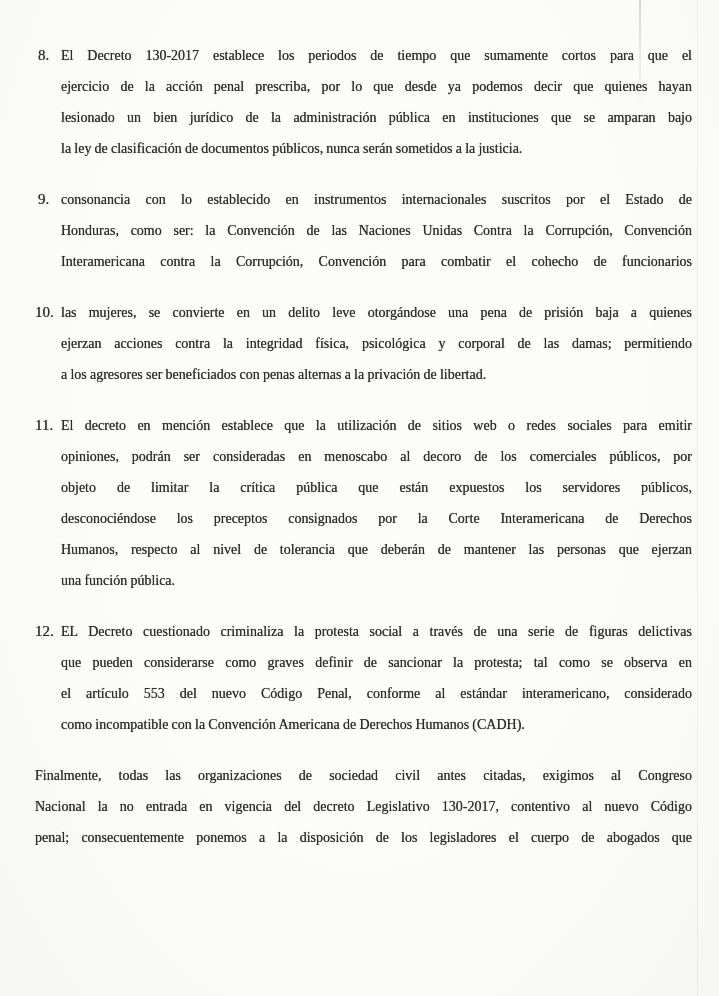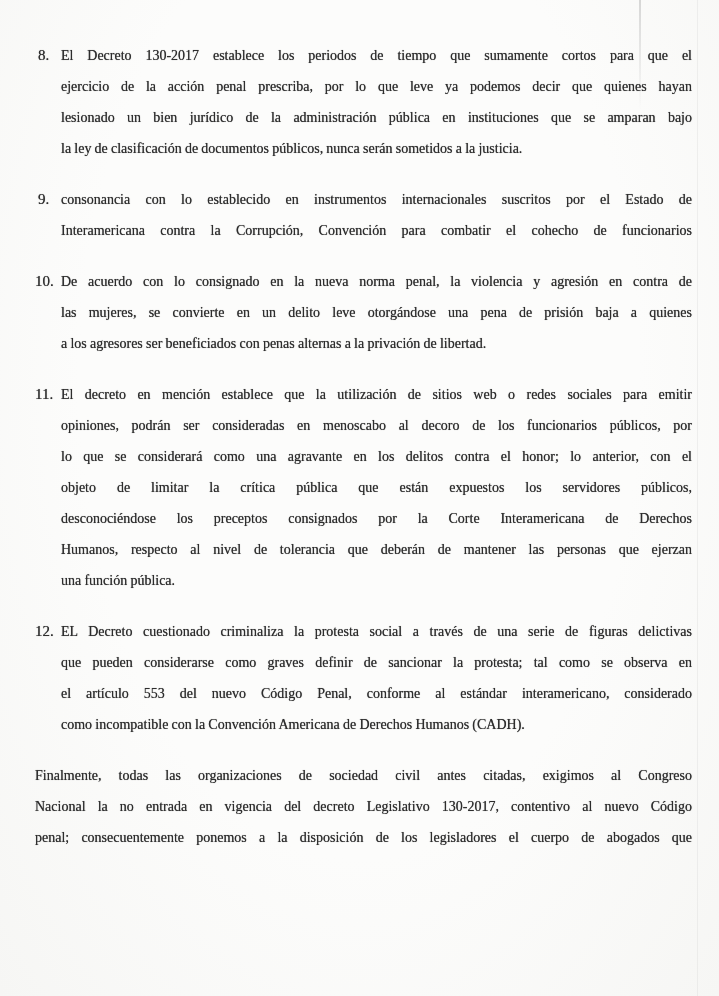--- a/index.html
+++ b/index.html
@@ -79,40 +79,40 @@
 </head>
 <body>
 
 <div class="page">
   <div class="crease-top"></div>
   <div class="edge-line"></div>
   <div class="content">
       <div class="para">
         <span class="num shift">8.</span>
         <div class="line">El Decreto 130-2017 establece los periodos de tiempo que sumamente cortos para que el</div>
-        <div class="line">ejercicio de la acción penal prescriba, por lo que leve ya podemos decir que quienes hayan</div>
+        <div class="line">ejercicio de la acción penal prescriba, por lo que desde ya podemos decir que quienes hayan</div>
         <div class="line">lesionado un bien jurídico de la administración pública en instituciones que se amparan bajo</div>
         <div class="line last">la ley de clasificación de documentos públicos, nunca serán sometidos a la justicia.</div>
       </div>
       <div class="para">
         <span class="num shift">9.</span>
         <div class="line">consonancia con lo establecido en instrumentos internacionales suscritos por el Estado de</div>
+        <div class="line">Honduras, como ser: la Convención de las Naciones Unidas Contra la Corrupción, Convención</div>
         <div class="line">Interamericana contra la Corrupción, Convención para combatir el cohecho de funcionarios</div>
       </div>
       <div class="para">
         <span class="num">10.</span>
-        <div class="line">De acuerdo con lo consignado en la nueva norma penal, la violencia y agresión en contra de</div>
         <div class="line">las mujeres, se convierte en un delito leve otorgándose una pena de prisión baja a quienes</div>
+        <div class="line">ejerzan acciones contra la integridad física, psicológica y corporal de las damas; permitiendo</div>
         <div class="line last">a los agresores ser beneficiados con penas alternas a la privación de libertad.</div>
       </div>
       <div class="para">
         <span class="num">11.</span>
         <div class="line">El decreto en mención establece que la utilización de sitios web o redes sociales para emitir</div>
-        <div class="line">opiniones, podrán ser consideradas en menoscabo al decoro de los funcionarios públicos, por</div>
-        <div class="line">lo que se considerará como una agravante en los delitos contra el honor; lo anterior, con el</div>
+        <div class="line">opiniones, podrán ser consideradas en menoscabo al decoro de los comerciales públicos, por</div>
         <div class="line">objeto de limitar la crítica pública que están expuestos los servidores públicos,</div>
         <div class="line">desconociéndose los preceptos consignados por la Corte Interamericana de Derechos</div>
         <div class="line">Humanos, respecto al nivel de tolerancia que deberán de mantener las personas que ejerzan</div>
         <div class="line last">una función pública.</div>
       </div>
       <div class="para">
         <span class="num">12.</span>
         <div class="line">EL Decreto cuestionado criminaliza la protesta social a través de una serie de figuras delictivas</div>
         <div class="line">que pueden considerarse como graves definir de sancionar la protesta; tal como se observa en</div>
         <div class="line">el artículo 553 del nuevo Código Penal, conforme al estándar interamericano, considerado</div>

